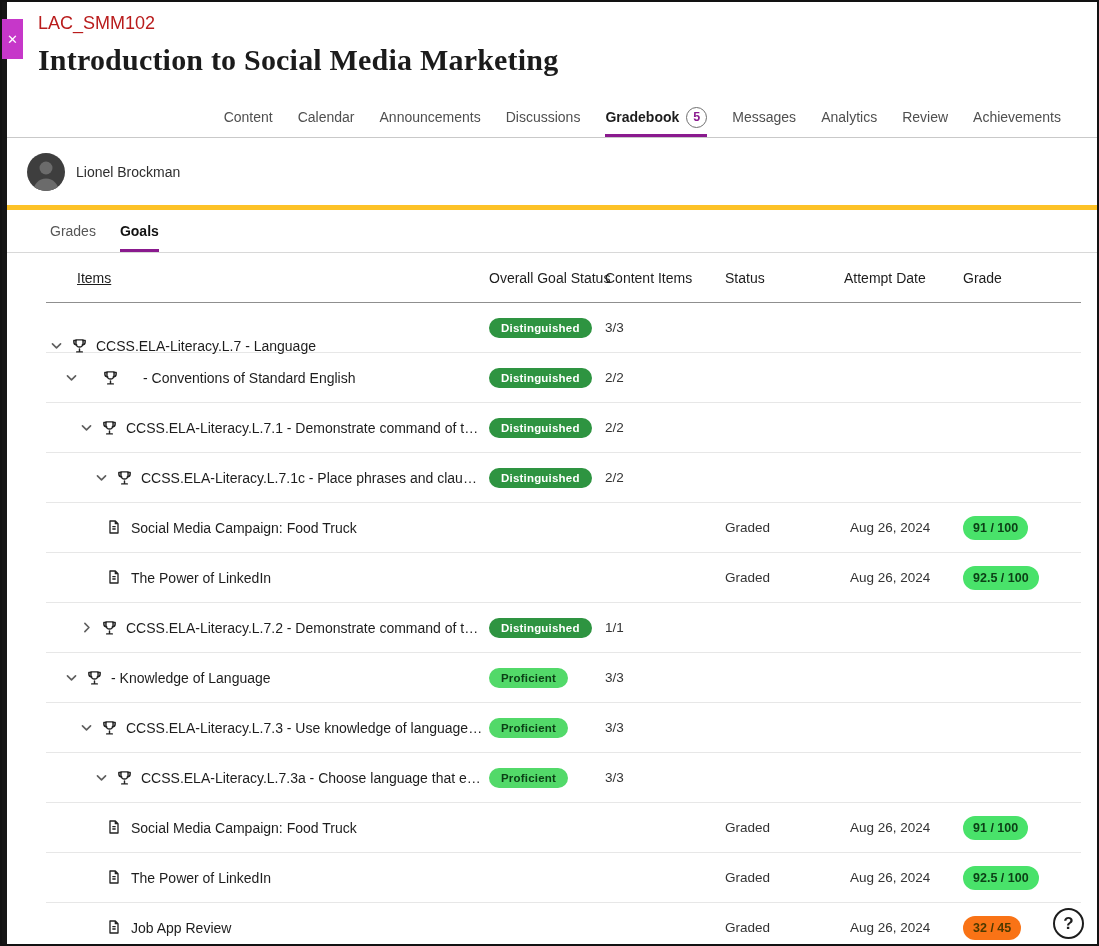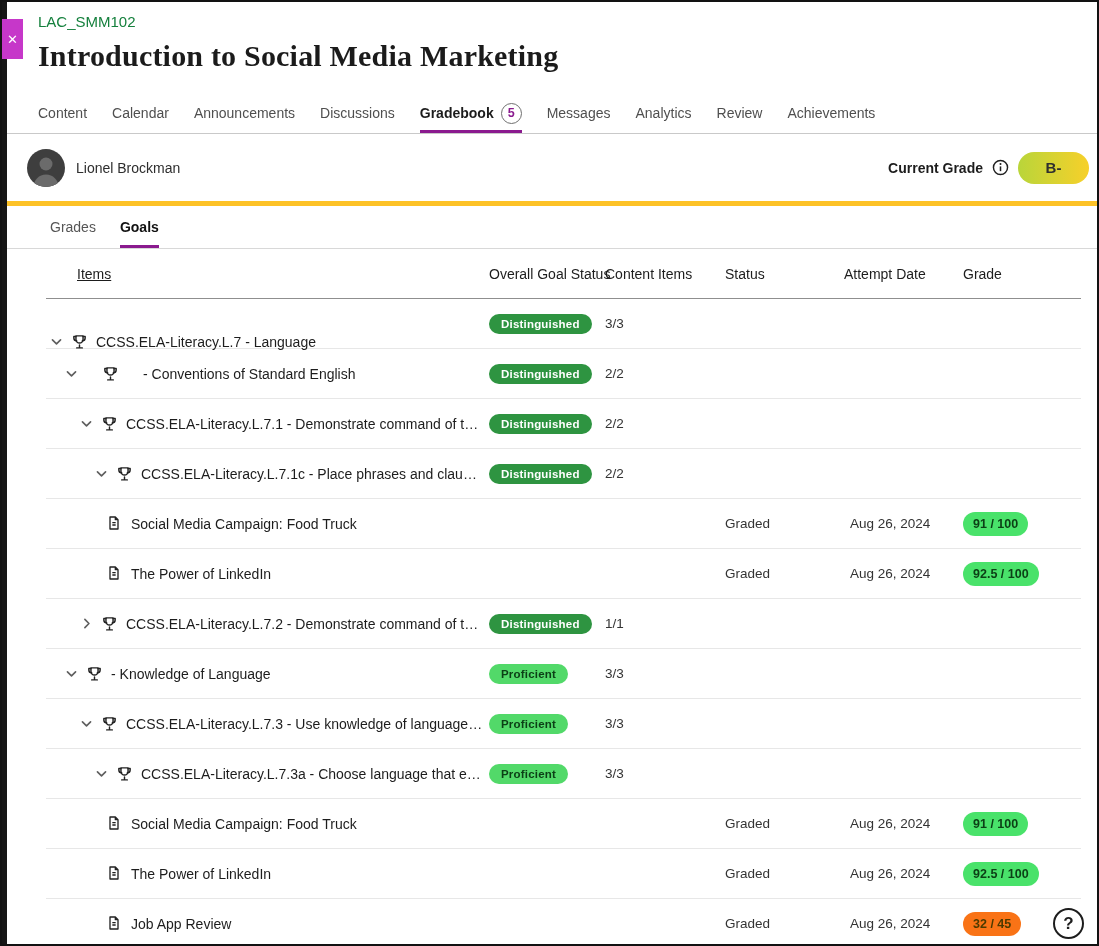--- a/index.html
+++ b/index.html
@@ -8,26 +8,26 @@
 
   .page { position: relative; width: 1099px; height: 946px; background: #fff;
           border: 2px solid #121212; overflow: hidden; }
   .left-strip { position: absolute; left: 0; top: 0; width: 5px; height: 100%;
                 background: #161616; z-index: 5; }
   .close-tab { position: absolute; left: 0; top: 17px; width: 21px; height: 40px;
                background: #c637c9; z-index: 6; display: flex; align-items: center;
                justify-content: center; color: #fff; font-size: 13px; cursor: pointer; }
 
   .course-header { padding: 11px 24px 0 36px; }
-  .course-code { font-size: 15px; color: #15803d; }
+  .course-code { font-size: 18px; color: #b91c1c; }
   .course-title { margin-top: 9px; font-family: "Liberation Serif", "DejaVu Serif", serif;
                   font-size: 30px; font-weight: 600; color: #1b1b1b; letter-spacing: .2px; }
 
   .course-nav { margin-top: 20px; padding: 0 36px; border-bottom: 1px solid #c9c9c9; }
-  .tabs { display: flex; gap: 25px; }
+  .tabs { display: flex; gap: 25px; justify-content: flex-end; }
   .tab { display: flex; align-items: center; gap: 7px; height: 40px; font-size: 14px;
          color: #4f4f4f; cursor: pointer; white-space: nowrap; }
   .tab.active { color: #1c1c1c; font-weight: 600; box-shadow: inset 0 -3px 0 var(--accent); }
   .tab-badge { width: 21px; height: 21px; border: 1px solid #6f6f6f; border-radius: 50%;
                display: flex; align-items: center; justify-content: center;
                font-size: 12.5px; color: var(--accent); font-weight: 600; }
 
   .student-bar { height: 67px; display: flex; align-items: center; padding: 0 8px 0 25px; }
   .avatar { width: 38px; height: 38px; border-radius: 50%; background: #3e3e3e;
             overflow: hidden; flex: none; }
@@ -129,31 +129,20 @@
   </nav>
 
   <section class="student-bar">
     <div class="avatar">
       <svg viewBox="0 0 38 38" width="38" height="38">
         <circle cx="19" cy="15" r="6.5" fill="#6b6b6b"></circle>
         <path d="M6.5 38c0-7 5.6-12.5 12.5-12.5S31.5 31 31.5 38z" fill="#6b6b6b"></path>
       </svg>
     </div>
     <span class="student-name">Lionel Brockman</span>
-    <div class="grade-group">
-      <span class="current-grade-label">Current Grade</span>
-      <span class="info-icon">
-        <svg viewBox="0 0 20 20" width="17" height="17">
-          <circle cx="10" cy="10" r="8.3" fill="none" stroke="#1f1f1f" stroke-width="1.7"></circle>
-          <rect x="9.1" y="8.7" width="1.8" height="5.6" fill="#1f1f1f"></rect>
-          <circle cx="10" cy="6" r="1.2" fill="#1f1f1f"></circle>
-        </svg>
-      </span>
-      <span class="grade-pill" style="background: linear-gradient(90deg, rgb(185, 213, 58), rgb(247, 208, 42));">B-</span>
-    </div>
   </section>
 
   <div class="grade-bar"></div>
 
   <div class="subtabs">
       <div class="subtab">
     <span class="subtab-label">Grades</span>
   </div>
       <div class="subtab active">
     <span class="subtab-label">Goals</span>

